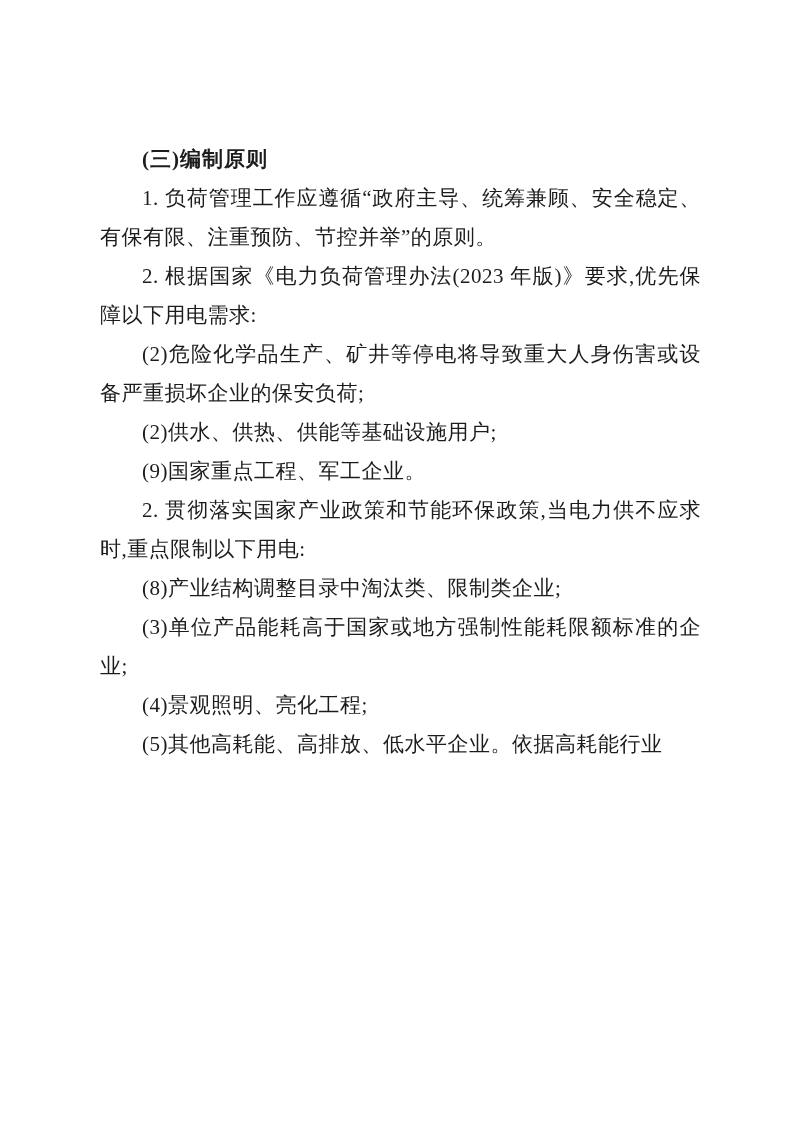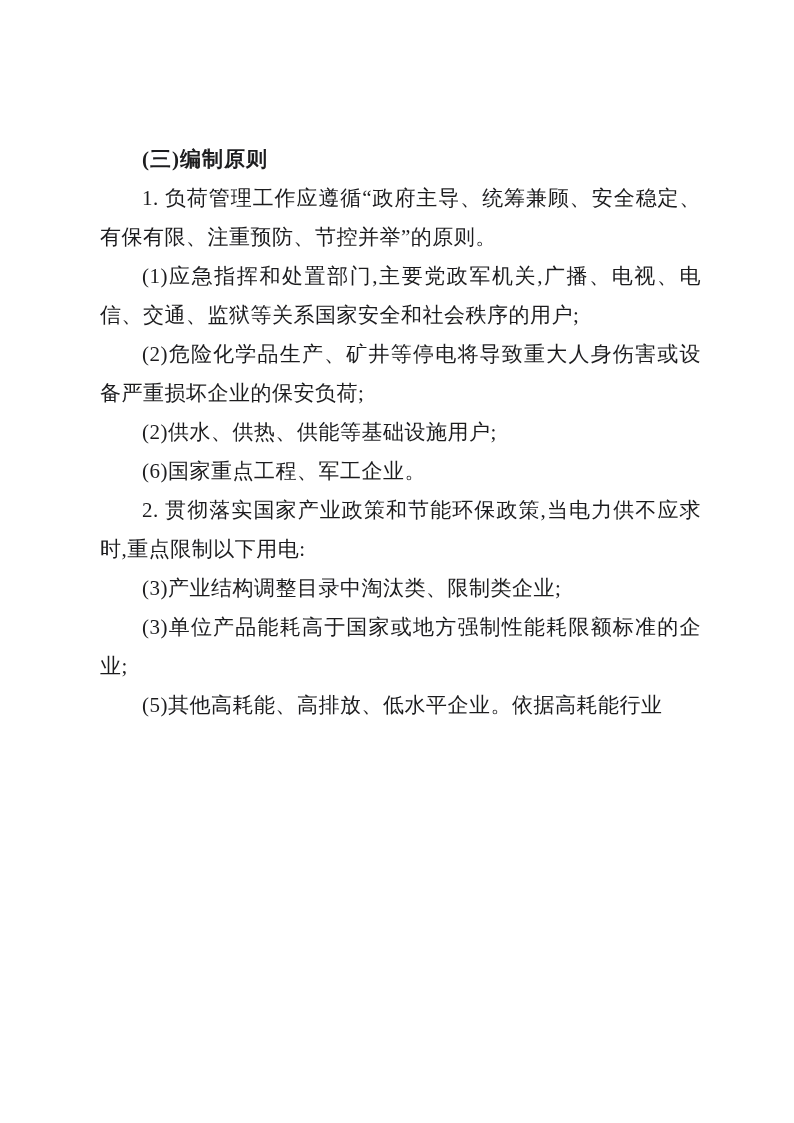--- a/index.html
+++ b/index.html
@@ -45,23 +45,24 @@
     color: #2a2a2c;
   }
 </style>
 </head>
 <body>
 
 <div class="page">
   <div class="content">
     <p class="heading">(三)编制原则</p>
     <p>1. 负荷管理工作应遵循“政府主导、统筹兼顾、安全稳定、有保有限、注重预防、节控并举”的原则。</p>
-    <p>(1)应急指挥和处置部门,主要党政军机关,广播、电视、电信、交通、监狱等关系国家安全和社会秩序的用户;</p>
+    <p>2. 根据国家《电力负荷管理办法(2023 年版)》要求,优先保障以下用电需求:</p>
     <p>(2)危险化学品生产、矿井等停电将导致重大人身伤害或设备严重损坏企业的保安负荷;</p>
     <p>(2)供水、供热、供能等基础设施用户;</p>
-    <p>(6)国家重点工程、军工企业。</p>
+    <p>(9)国家重点工程、军工企业。</p>
     <p>2. 贯彻落实国家产业政策和节能环保政策,当电力供不应求时,重点限制以下用电:</p>
-    <p>(3)产业结构调整目录中淘汰类、限制类企业;</p>
+    <p>(8)产业结构调整目录中淘汰类、限制类企业;</p>
     <p>(3)单位产品能耗高于国家或地方强制性能耗限额标准的企业;</p>
+    <p>(4)景观照明、亮化工程;</p>
     <p>(5)其他高耗能、高排放、低水平企业。依据高耗能行业</p>
   </div>
   <div class="footer">— 2 —</div>
 </div>
 
 </body></html>

